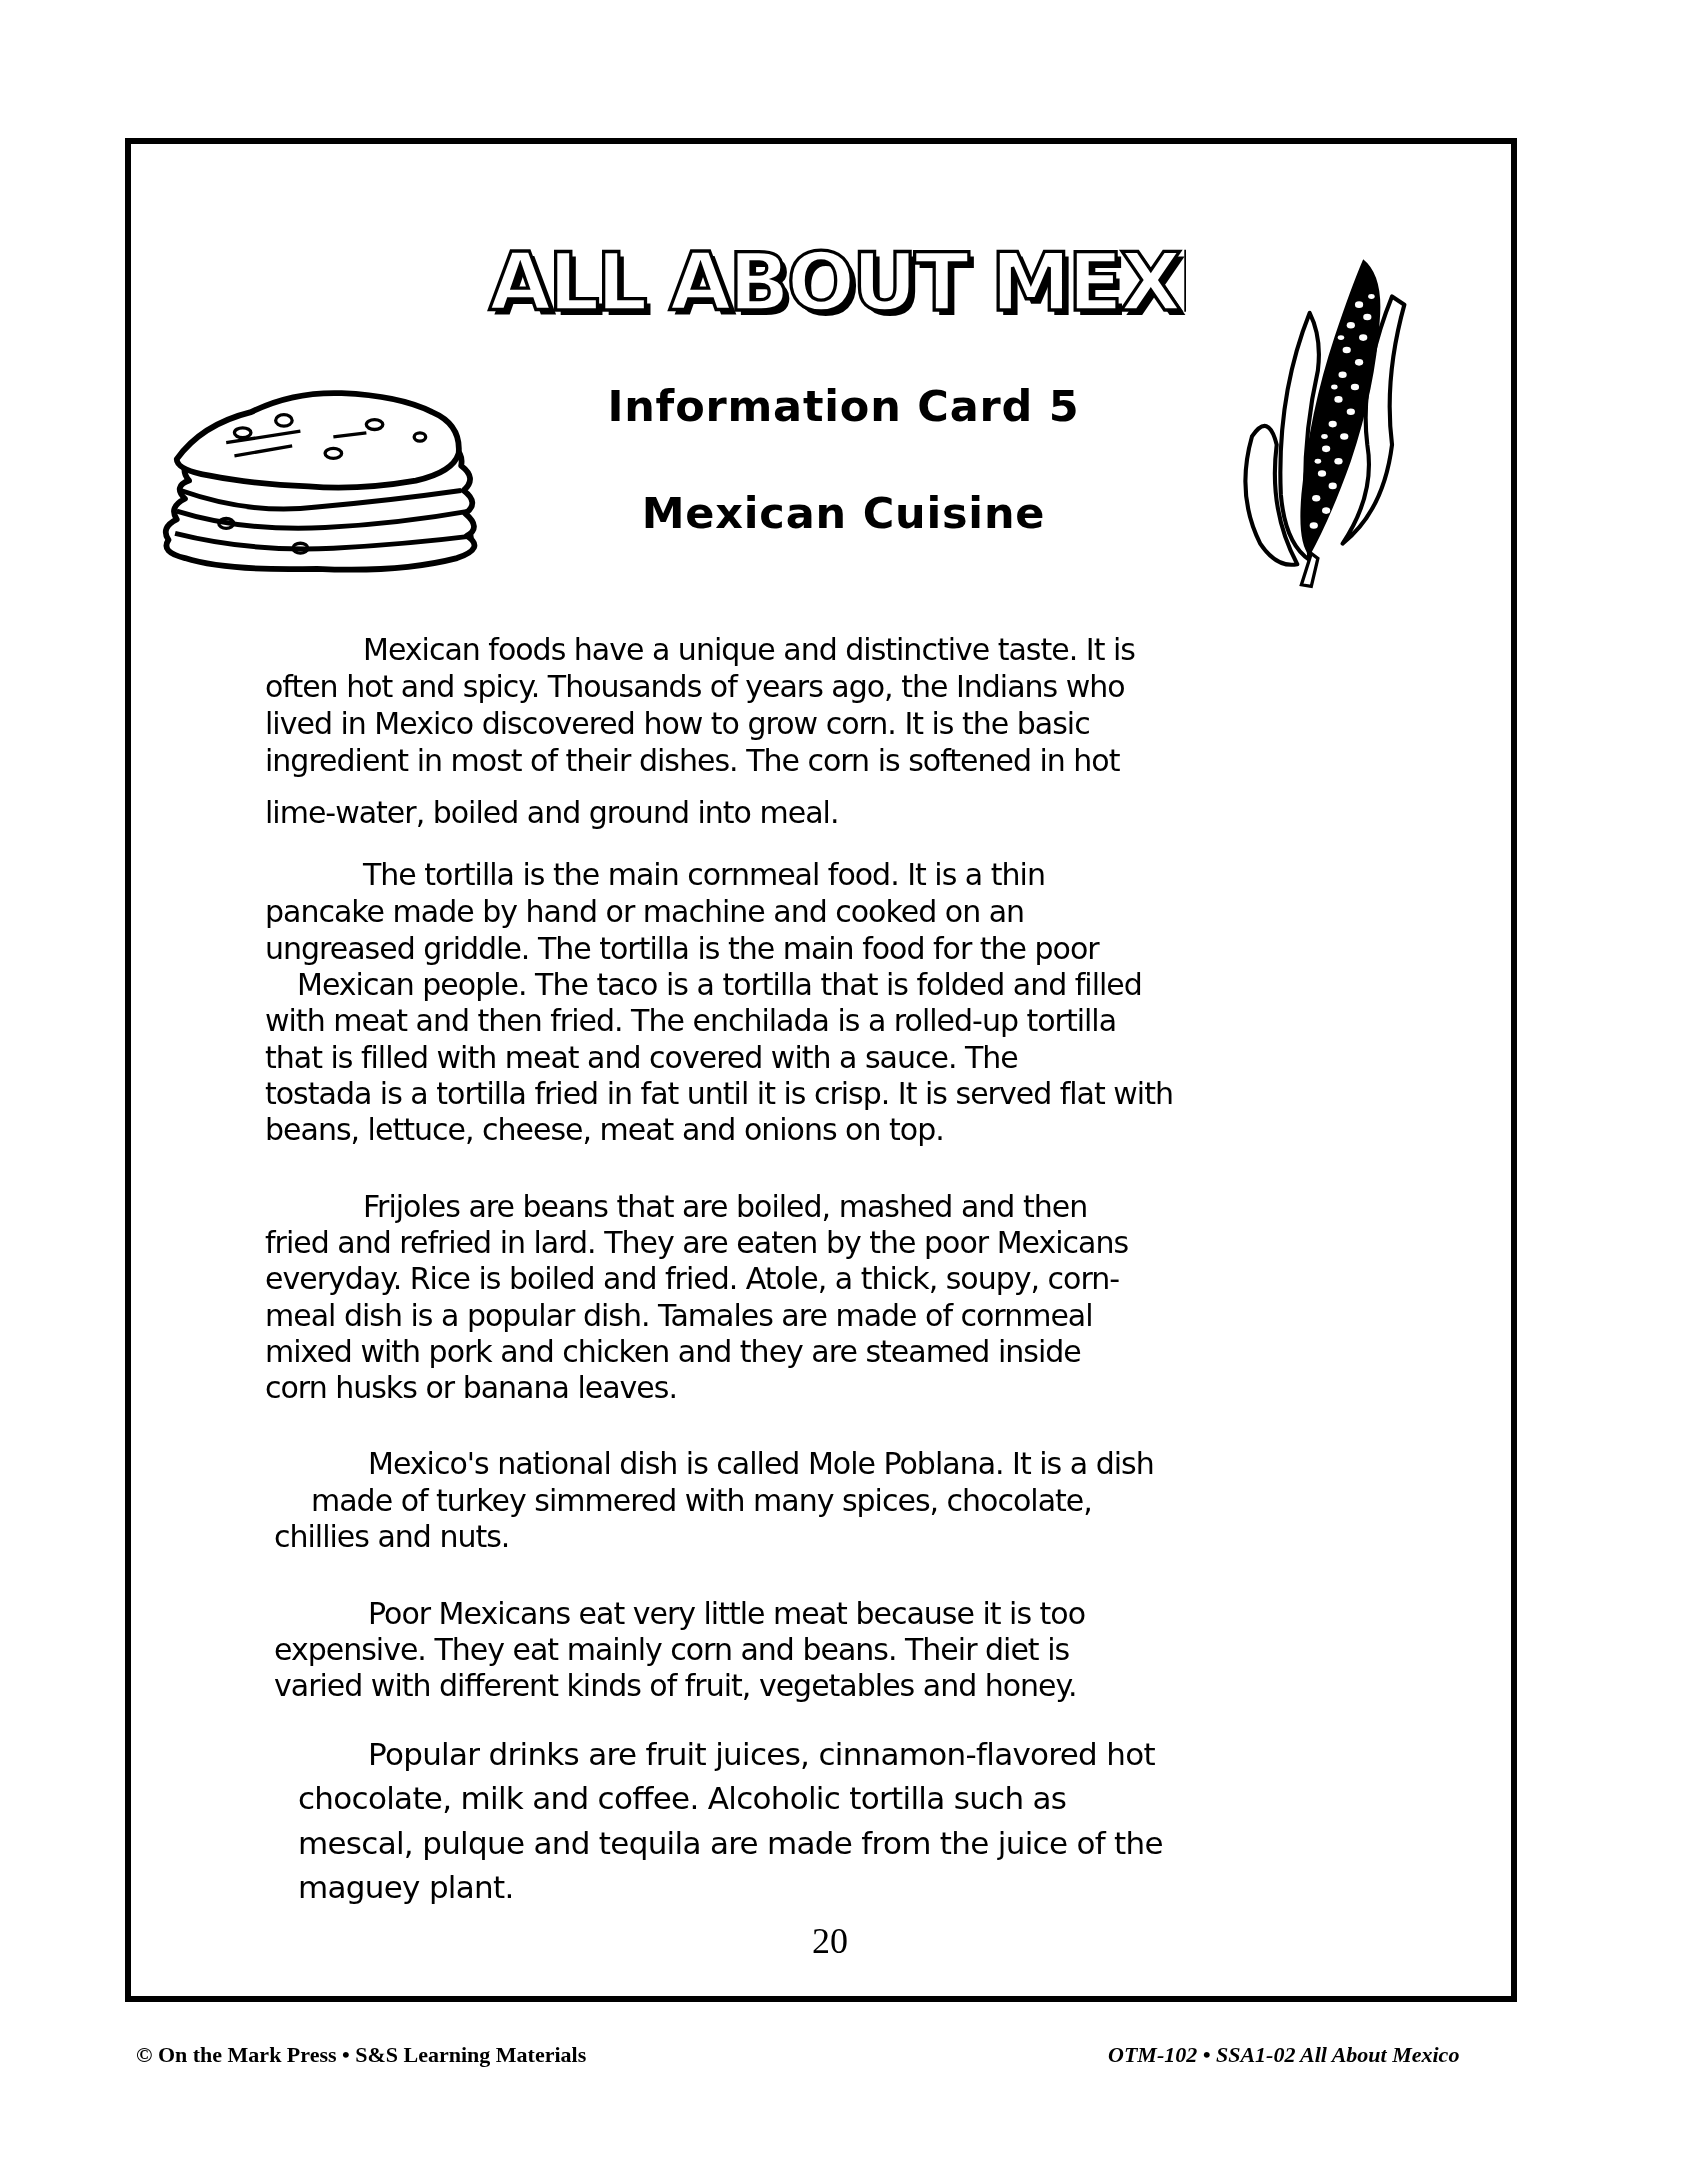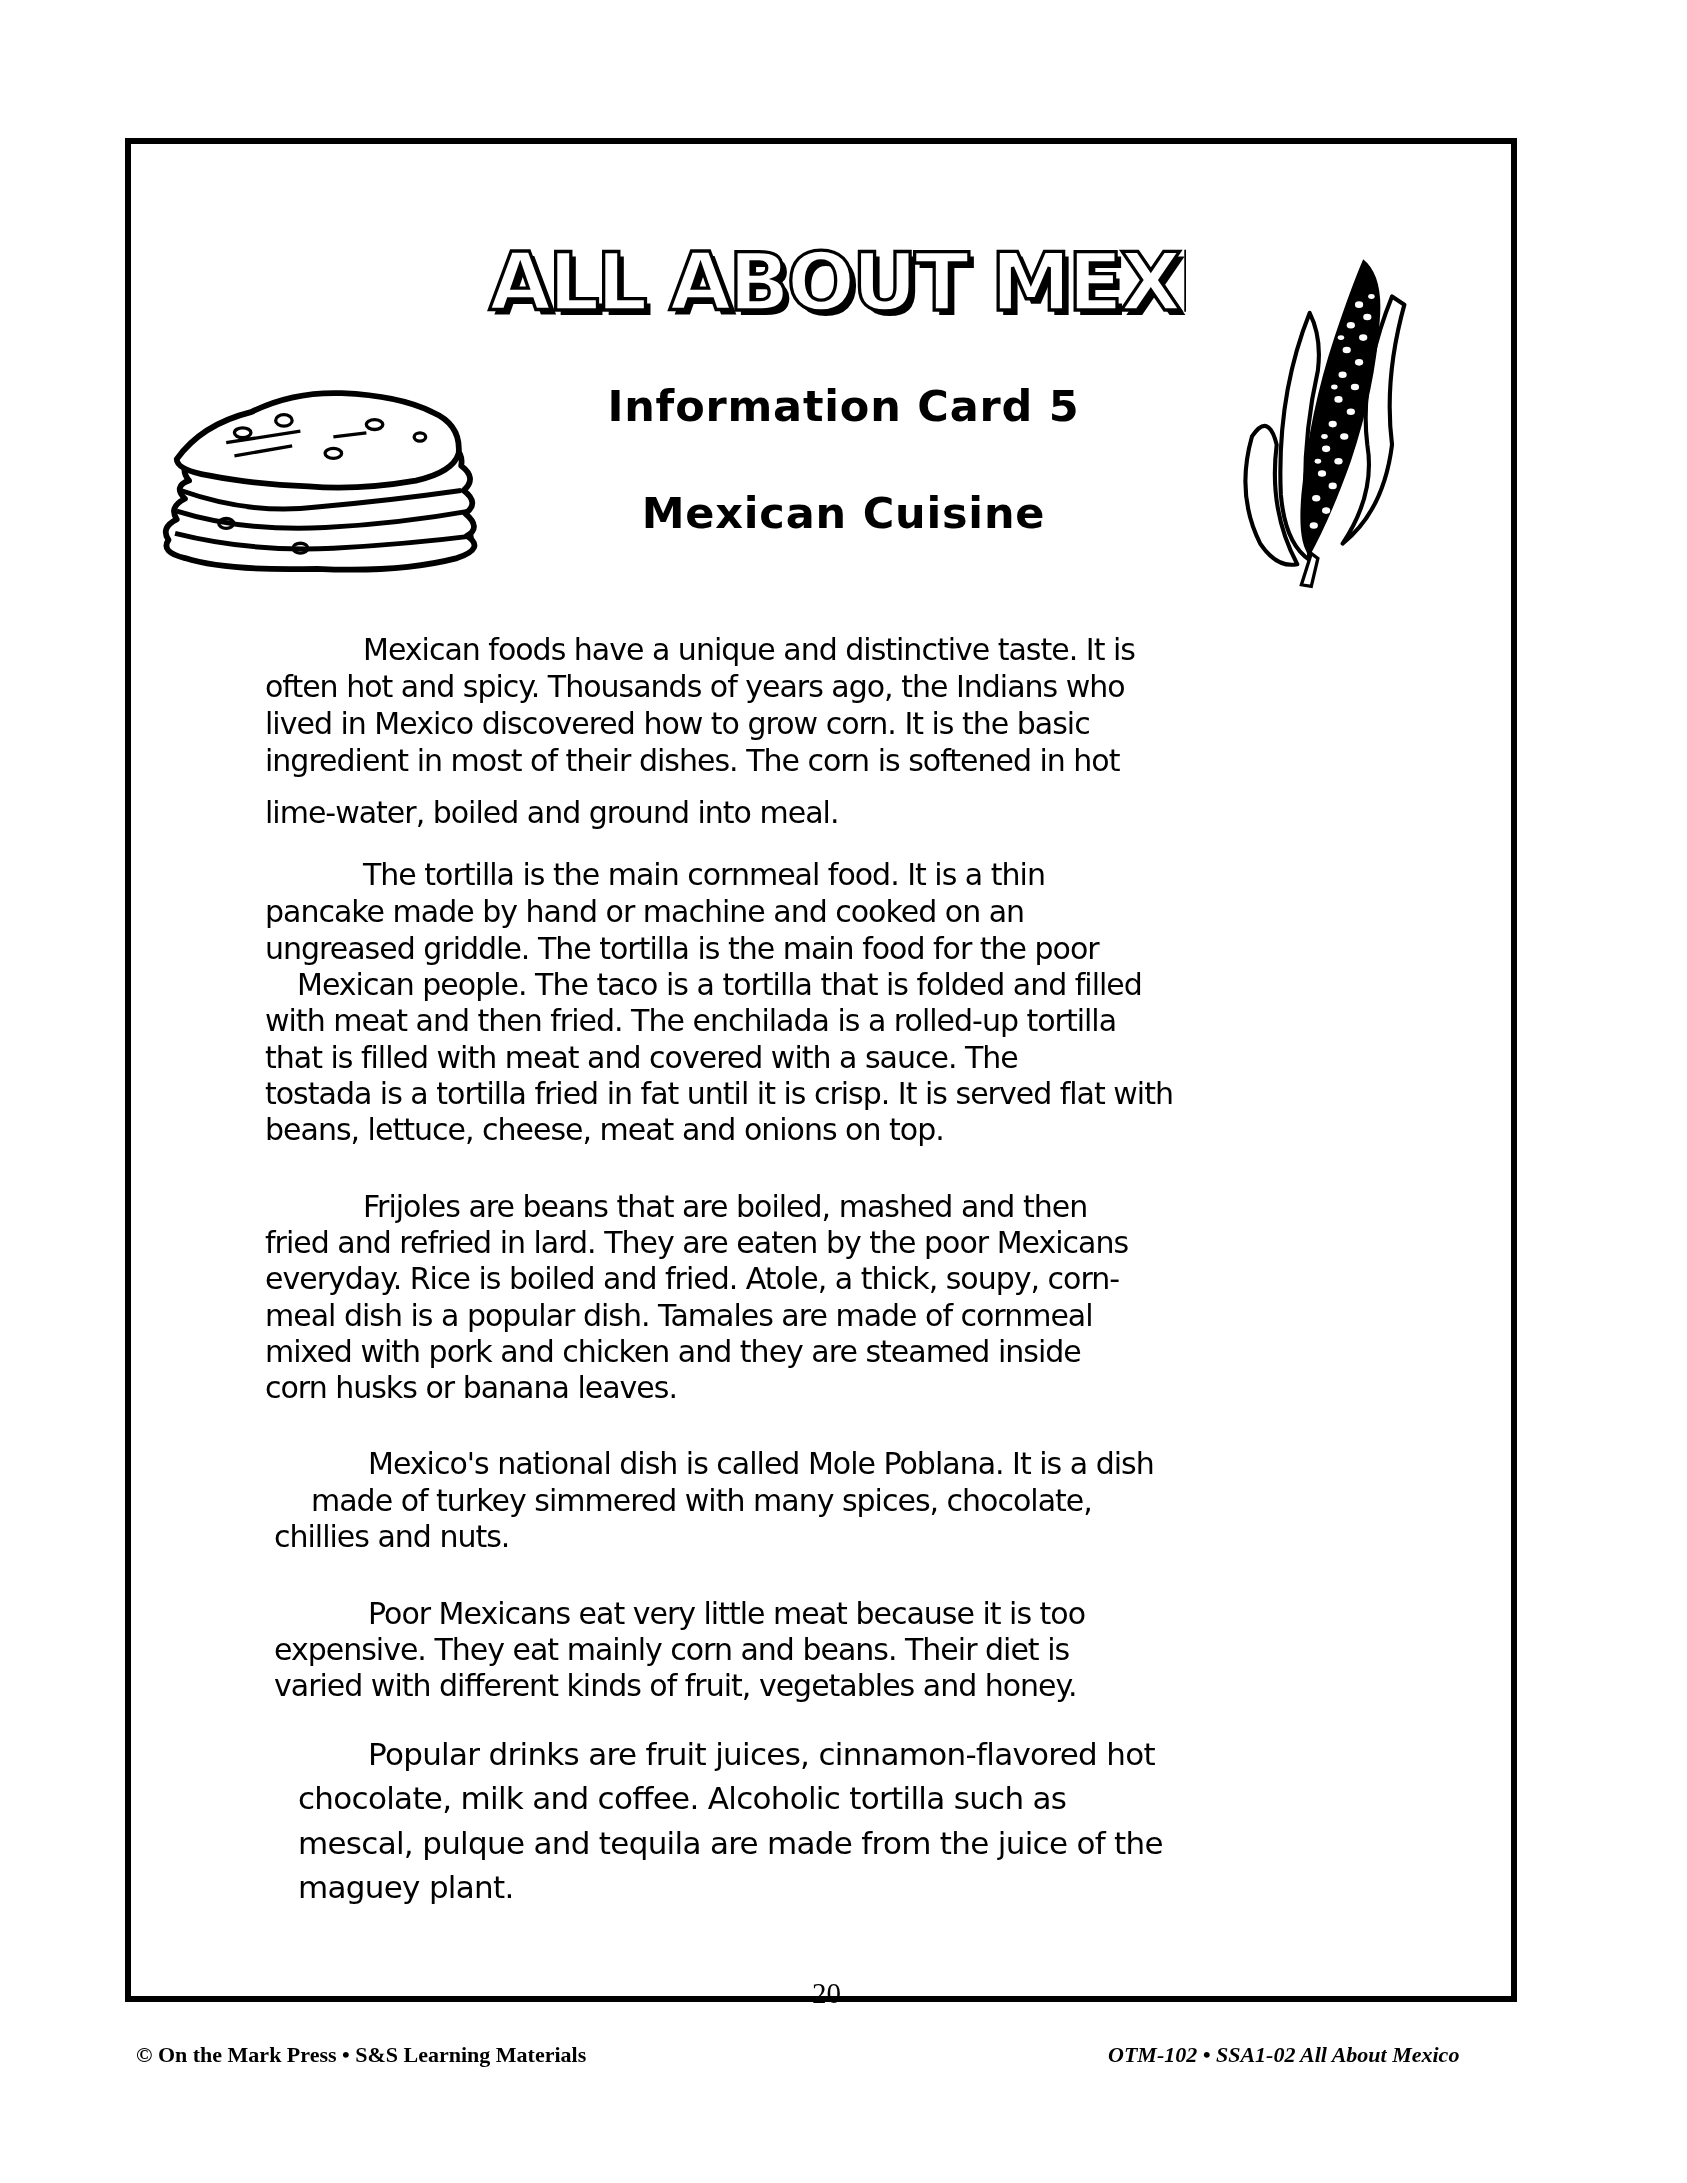--- a/index.html
+++ b/index.html
@@ -8,21 +8,21 @@
   .title-wrap { position:absolute; left:461px; top:231px; width:725px; height:99px; }
   .title-wrap svg { width:100%; height:100%; }
   .heading { position:absolute; left:0; width:1687px; text-align:center; font-family:"DejaVu Sans", sans-serif; font-weight:bold; font-size:43px; letter-spacing:0.8px; margin:0; }
   .heading.h1 { top:381px; padding-left:0; }
   .heading.h2 { top:488px; }
   .tortilla { position:absolute; left:152px; top:375px; width:338px; height:198px; }
   .corn { position:absolute; left:1219px; top:247px; width:206px; height:346px; }
   .line { position:absolute; white-space:nowrap; font-family:"DejaVu Sans", sans-serif; font-size:30px; letter-spacing:-1px; line-height:36px; transform-origin:left top; }
   .line.last-para { font-size:31px; letter-spacing:-0.7px; }
   .footer-text { position:absolute; top:2042px; font-family:"Liberation Serif", serif; font-weight:bold; font-size:22px; white-space:nowrap; }
-  .footer-page { position:absolute; top:1977px; left:812px; font-family:"Liberation Serif", serif; font-size:29px; }
+  .footer-page { position:absolute; top:1920px; left:812px; font-family:"Liberation Serif", serif; font-size:36px; }
 </style>
 </head>
 <body>
 
 <div class="frame"></div>
 
 <div class="title-wrap">
   <svg viewBox="0 0 880 120" xmlns="http://www.w3.org/2000/svg">
     <g font-family="DejaVu Sans, sans-serif" font-weight="bold" font-size="98" letter-spacing="-4">
       <text x="40" y="102" fill="#000">ALL ABOUT MEXICO</text>

